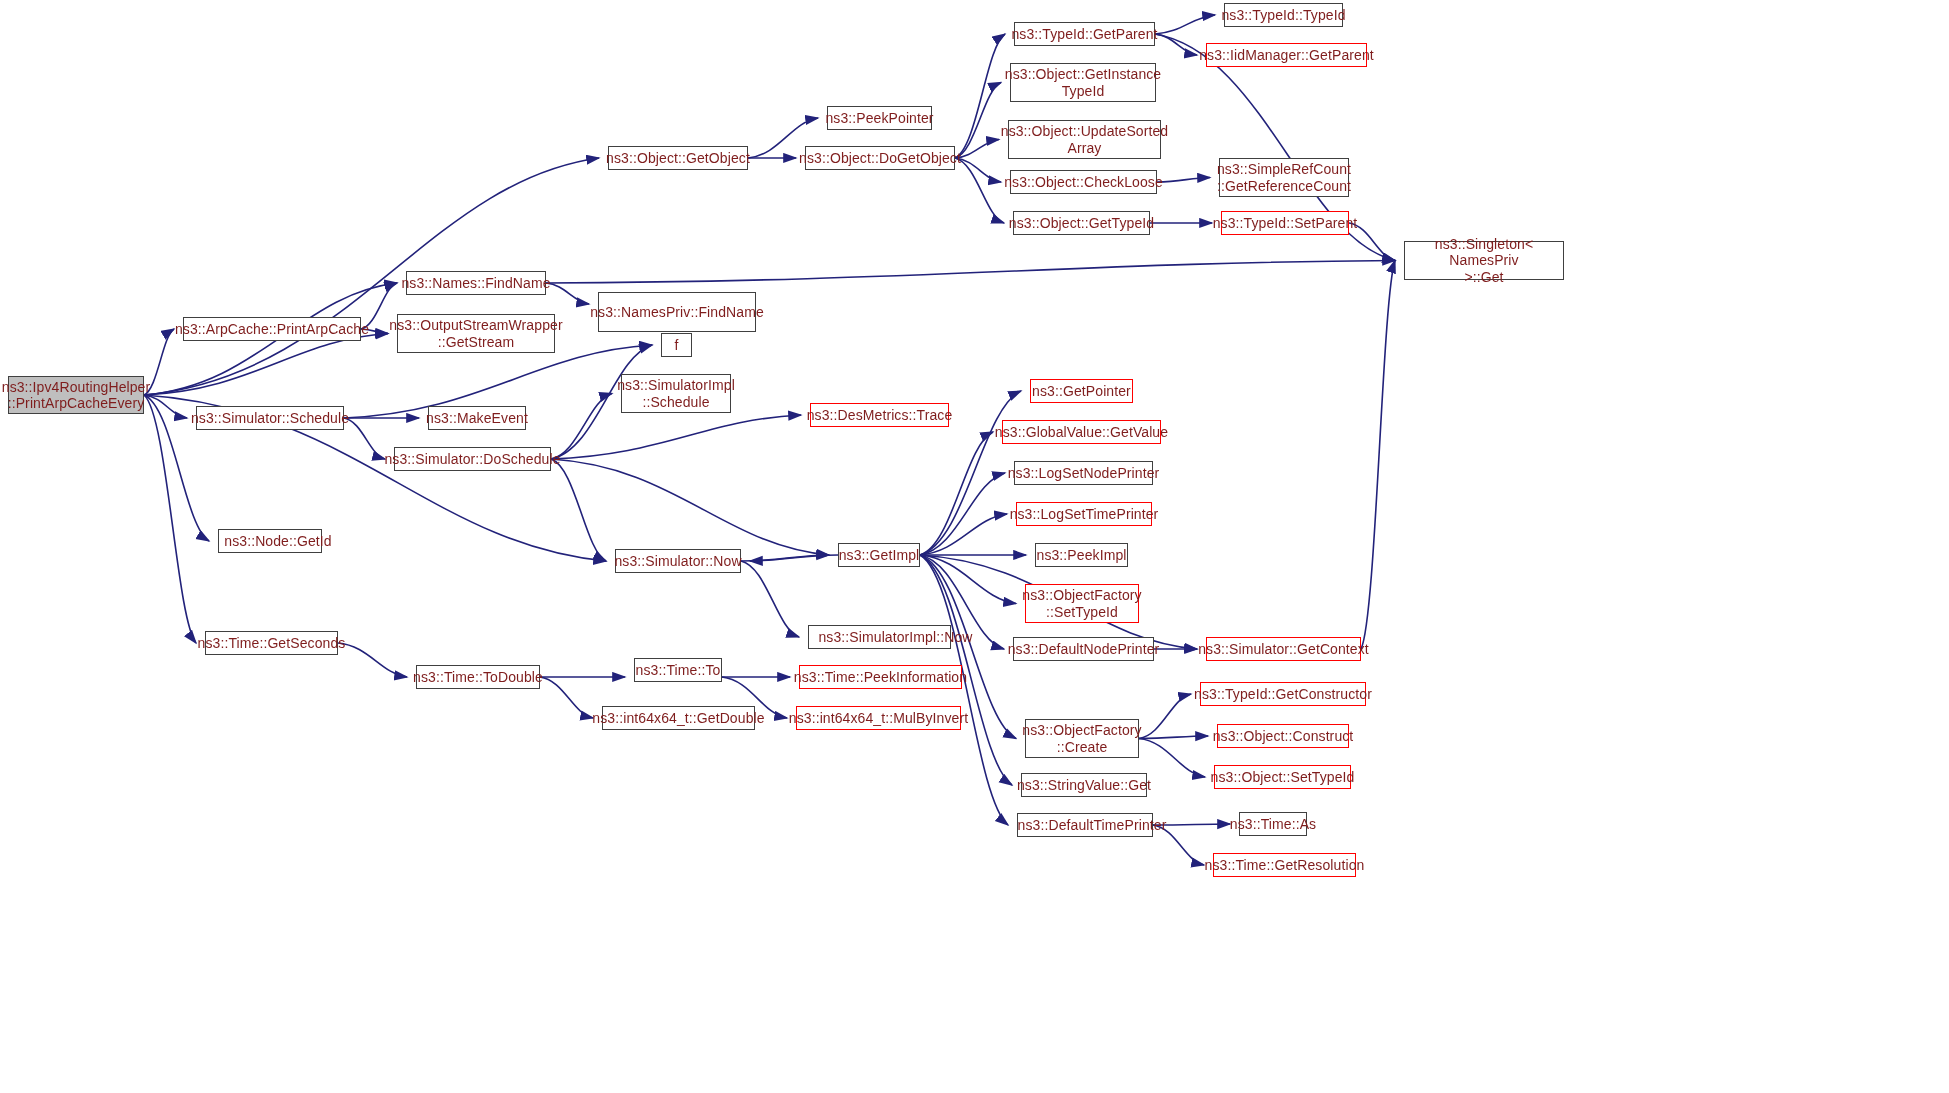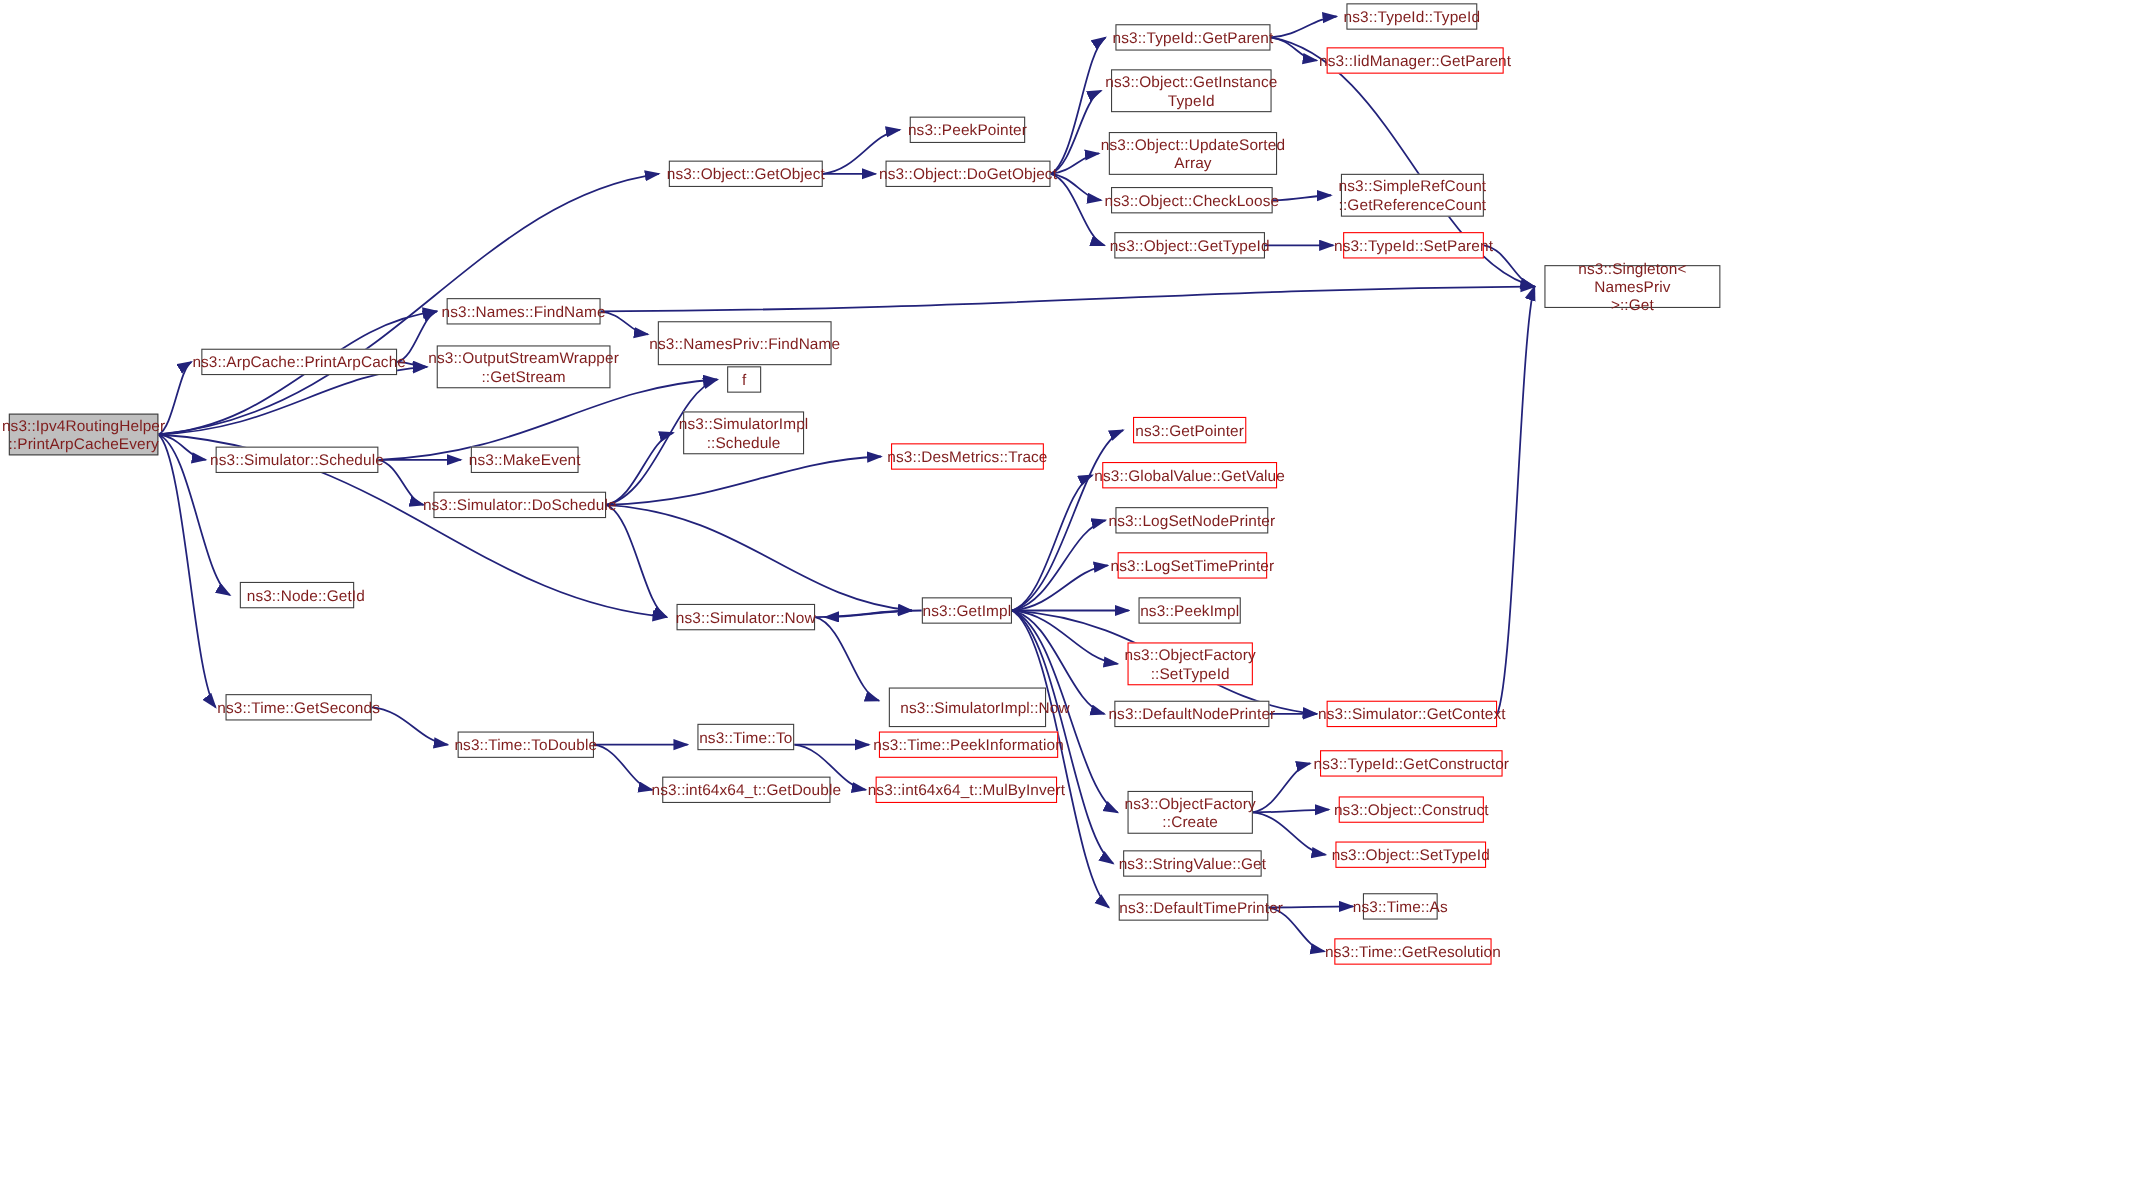--- a/index.html
+++ b/index.html
@@ -120,21 +120,21 @@
       <div class="node" style="left: 218px; top: 529px; width: 104px; height: 24px; padding-left: 20px;">ns3::Node::GetId</div>
       <div class="node" style="left: 615px; top: 549px; width: 126px; height: 24px;">ns3::Simulator::Now</div>
       <div class="node" style="left: 838px; top: 543px; width: 82px; height: 24px;">ns3::GetImpl</div>
       <div class="node red" style="left: 1030px; top: 379px; width: 103px; height: 24px;">ns3::GetPointer</div>
       <div class="node red" style="left: 1002px; top: 420px; width: 159px; height: 24px;">ns3::GlobalValue::GetValue</div>
       <div class="node" style="left: 1014px; top: 461px; width: 139px; height: 24px;">ns3::LogSetNodePrinter</div>
       <div class="node red" style="left: 1016px; top: 502px; width: 136px; height: 24px;">ns3::LogSetTimePrinter</div>
       <div class="node" style="left: 1035px; top: 543px; width: 93px; height: 24px;">ns3::PeekImpl</div>
       <div class="node red" style="left: 1025px; top: 584px; width: 114px; height: 39px;">ns3::ObjectFactory
 ::SetTypeId</div>
-      <div class="node" style="left: 808px; top: 625px; width: 143px; height: 36px; padding-left: 36px;">ns3::SimulatorImpl::Now</div>
+      <div class="node" style="left: 808px; top: 625px; width: 143px; height: 24px; padding-left: 36px;">ns3::SimulatorImpl::Now</div>
       <div class="node" style="left: 1013px; top: 637px; width: 141px; height: 24px;">ns3::DefaultNodePrinter</div>
       <div class="node red" style="left: 1206px; top: 637px; width: 155px; height: 24px;">ns3::Simulator::GetContext</div>
       <div class="node red" style="left: 1200px; top: 682px; width: 166px; height: 24px;">ns3::TypeId::GetConstructor</div>
       <div class="node" style="left: 1025px; top: 719px; width: 114px; height: 39px;">ns3::ObjectFactory
 ::Create</div>
       <div class="node red" style="left: 1217px; top: 724px; width: 132px; height: 24px;">ns3::Object::Construct</div>
       <div class="node red" style="left: 1214px; top: 765px; width: 137px; height: 24px;">ns3::Object::SetTypeId</div>
       <div class="node" style="left: 1021px; top: 773px; width: 126px; height: 24px;">ns3::StringValue::Get</div>
       <div class="node" style="left: 1017px; top: 813px; width: 136px; height: 24px; padding-left: 18px;">ns3::DefaultTimePrinter</div>
       <div class="node" style="left: 1239px; top: 812px; width: 68px; height: 24px;">ns3::Time::As</div>

